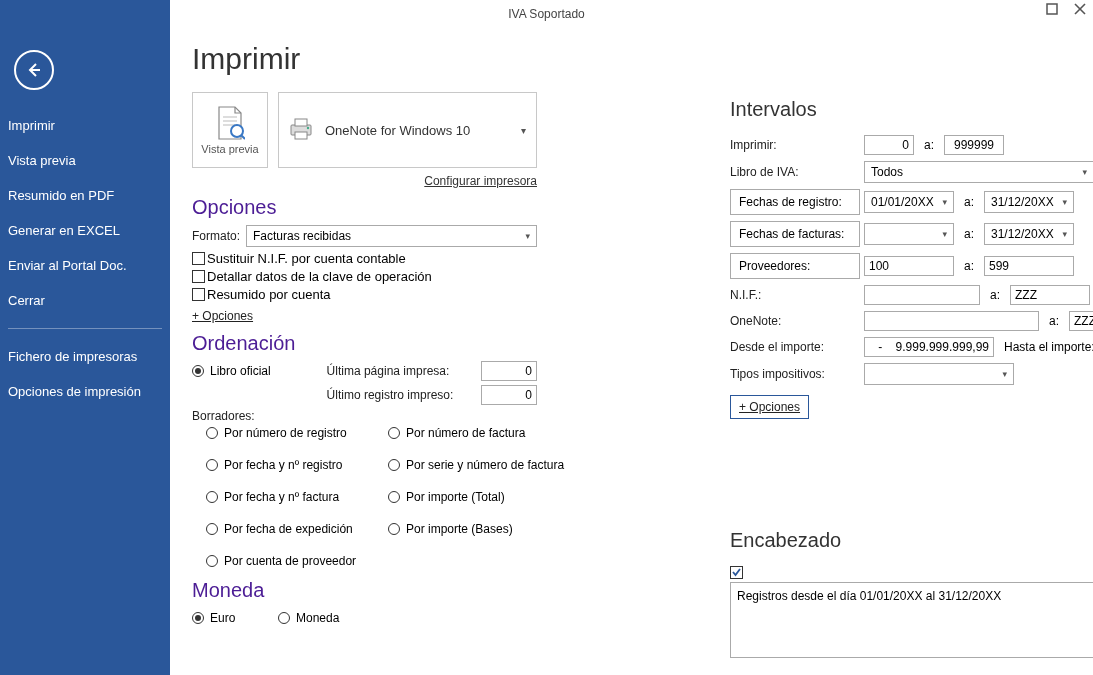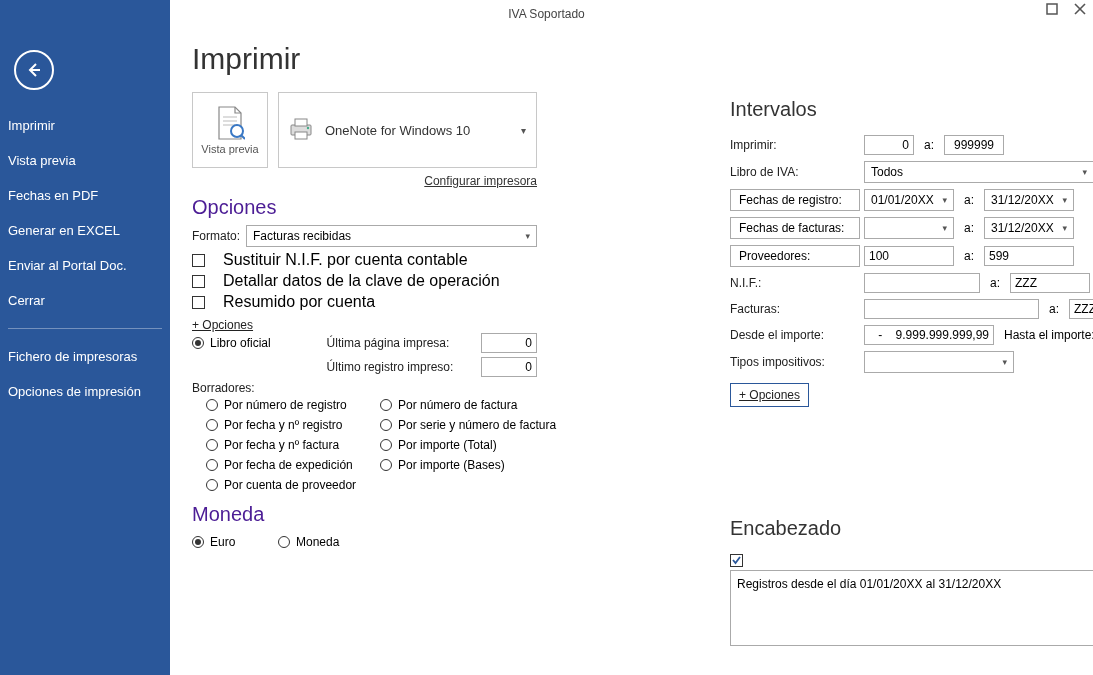--- a/index.html
+++ b/index.html
@@ -32,38 +32,38 @@
 .preview-card { border:1px solid #c8c8c8; width:76px; height:76px; display:flex; flex-direction:column; align-items:center; justify-content:center; font-size:11px; color:#555; }
 .preview-card .ic { width:30px; height:36px; display:flex; align-items:center; justify-content:center; margin-bottom:2px;}
 .printer-dd { border:1px solid #c8c8c8; height:48px; flex:1; display:flex; align-items:center; padding:16px 8px; gap:10px; font-size:13px; color:#333; position:relative;}
 .printer-dd .caret { position:absolute; right:10px; font-size:10px; color:#555;}
 .cfg-link { text-align:right; font-size:12px; text-decoration:underline; color:#333; margin-top:6px; width:345px;}
 
 .dd { border:1px solid #aaa; height:22px; display:flex; align-items:center; padding:0 6px; font-size:12px; position:relative; background:#fff;}
 .dd .caret { position:absolute; right:6px; font-size:9px; color:#555; }
 .row { display:flex; align-items:center; gap:6px; margin-bottom:4px;}
 .lbl { font-size:12px; color:#222; }
-.cb { display:flex; align-items:center; gap:18px; font-size:16px; margin:3px 0;}
+.cb { display:flex; align-items:center; gap:2px; font-size:13px; margin:3px 0;}
 .cb .box { width:13px; height:13px; border:1px solid #333; display:inline-flex; align-items:center; justify-content:center;}
 .cb .box svg { display:block; }
 .link { font-size:12px; text-decoration:underline; color:#222; margin-top:4px; display:inline-block;}
 .link-boxed { border:1px solid #2a579a; padding:4px 8px; display:inline-block;}
 .rb { display:flex; align-items:center; gap:6px; font-size:12px; margin:3px 0;}
 .rb .dot { width:12px; height:12px; border:1px solid #333; border-radius:50%; display:inline-flex; align-items:center; justify-content:center;}
 .rb .dot.on::after { content:""; width:6px; height:6px; background:#333; border-radius:50%; }
-.ord-grid { display:grid; grid-template-columns: 170px 180px; column-gap:4px; row-gap:0; margin-left:14px;}
+.ord-grid { display:grid; grid-template-columns: 170px 180px; column-gap:4px; row-gap:0; margin-left:14px;gap:12px;}
 
 .inp { border:1px solid #aaa; height:20px; font-size:12px; padding:0 4px; background:#fff;}
 .inp.r { text-align:right; }
 .inp.c { text-align:center; }
 .small-num { width:56px; }
 
 .intv-row { display:flex; align-items:center; gap:4px; margin-bottom:6px;}
 .intv-lbl { width:130px; font-size:12px; color:#222;}
-.intv-lbl-box { width:130px; border:1px solid #aaa; height:22px; font-size:12px; display:flex; align-items:center; padding:0 8px;}
+.intv-lbl-box { width:130px; border:1px solid #aaa; height:22px; font-size:12px; display:flex; align-items:center; padding:12px 8px;}
 .a-lbl { font-size:12px; width:22px; text-align:center;}
 .to-lbl { font-size:12px; margin:0 6px;}
 
 .textarea { border:1px solid #aaa; width:512px; height:76px; padding:6px; font-size:12px; resize:none; overflow-y:scroll;}
 
 </style>
 </head>
 <body>
 
 <div class="titlebar">
@@ -85,21 +85,21 @@
 
 <div class="sidebar">
   <div class="back-circle">
     <svg width="20" height="20" viewBox="0 0 20 20" fill="none">
         <path d="M12 4 L6 10 L12 16" stroke="#fff" stroke-width="2" fill="none"></path>
         <line x1="6" y1="10" x2="16" y2="10" stroke="#fff" stroke-width="2"></line>
       </svg>
   </div>
   <div class="side-item">Imprimir</div>
   <div class="side-item">Vista previa</div>
-  <div class="side-item">Fechas en PDF</div>
+  <div class="side-item">Resumido en PDF</div>
   <div class="side-item">Generar en EXCEL</div>
   <div class="side-item">Enviar al Portal Doc.</div>
   <div class="side-item">Cerrar</div>
   <div class="side-sep"></div>
   <div class="side-item">Fichero de impresoras</div>
   <div class="side-item">Opciones de impresión</div>
 </div>
 
 <div class="main">
 
@@ -153,20 +153,21 @@
     <div class="cb">
         <span class="box"></span>
         <span>Detallar datos de la clave de operación</span>
       </div>
     <div class="cb">
         <span class="box"></span>
         <span>Resumido por cuenta</span>
       </div>
     <span class="link">+ Opciones</span>
 
+    <h2 class="sec">Ordenación</h2>
     <div class="row">
       <div class="rb" style="width:130px">
           <span class="dot on"></span>
           <span>Libro oficial</span>
         </div>
       <span class="lbl" style="width:150px">Última página impresa:</span>
       <input class="inp r small-num" value="0" style="">
     </div>
     <div class="row">
       <span style="width:130px"></span>
@@ -278,21 +279,21 @@
     </div>
 
     <div class="intv-row">
       <span class="intv-lbl">N.I.F.:</span>
       <input class="inp" style="width: 116px;">
       <span class="a-lbl">a:</span>
       <input class="inp" style="width: 80px;" value="ZZZ">
     </div>
 
     <div class="intv-row">
-      <span class="intv-lbl">Facturas:</span>
+      <span class="intv-lbl">OneNote:</span>
       <input class="inp" style="width: 175px;">
       <span class="a-lbl">a:</span>
       <input class="inp" style="width: 130px;" value="ZZZ">
     </div>
 
     <div class="intv-row">
       <span class="intv-lbl">Desde el importe:</span>
       <input class="inp r" style="width: 130px;" value="-    9.999.999.999,99">
       <span class="to-lbl">Hasta el importe:</span>
 

